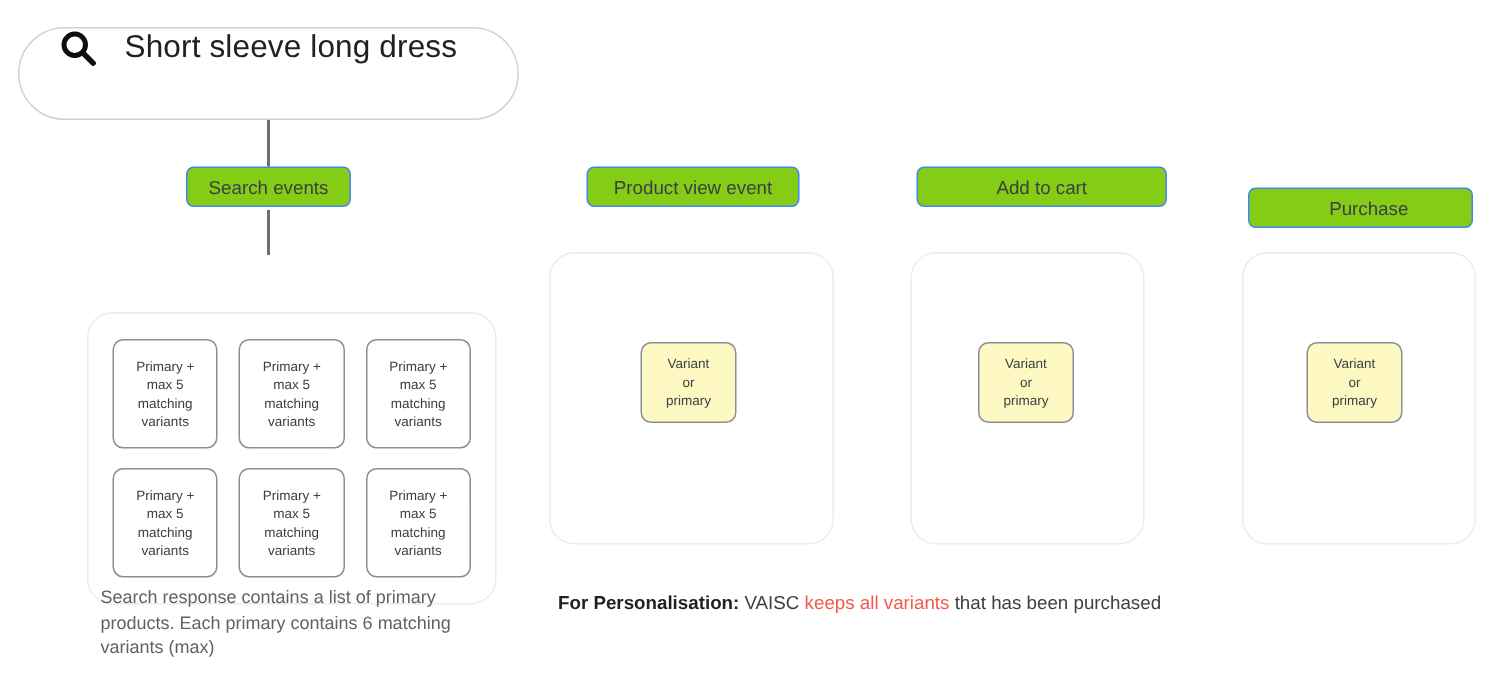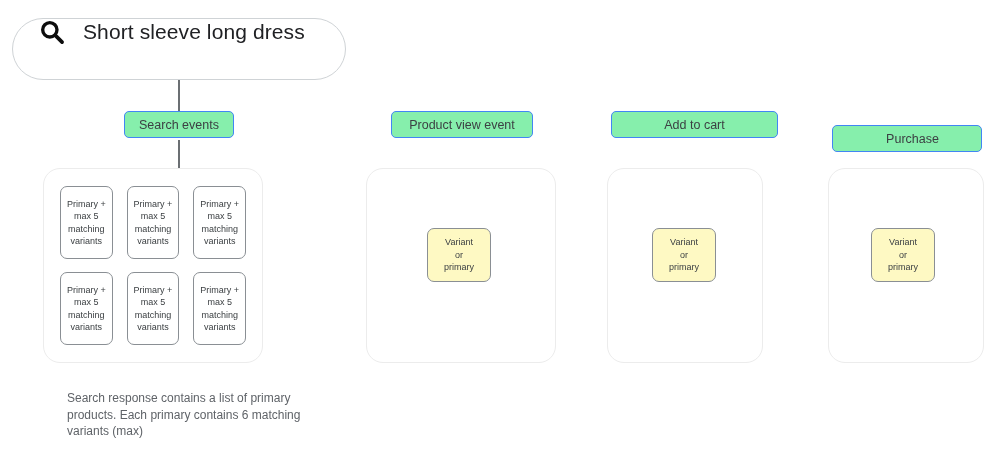--- a/index.html
+++ b/index.html
@@ -54,21 +54,21 @@
   .conn-a { left: 178px; top: 80px; height: 31px; }
   .conn-b { left: 178px; top: 140px; height: 30px; }
 
   
   .chip {
     position: absolute;
     box-sizing: border-box;
     height: 27px;
     border: 1.5px solid #4285f4;
     border-radius: 5px;
-    background: #86efac;
+    background: #84cc16;
     display: flex;
     align-items: center;
     justify-content: center;
     font-size: 12.5px;
     color: #3c4043;
     white-space: nowrap;
   }
   .chip-1 { left: 124px; top: 111px; width: 110px; }
   .chip-2 { left: 391px; top: 111px; width: 142px; }
   .chip-3 { left: 611px; top: 111px; width: 167px; }
@@ -77,21 +77,21 @@
   
   .panel {
     position: absolute;
     box-sizing: border-box;
     border: 1.5px solid #ececec;
     border-radius: 17px;
     background: #ffffff;
     top: 168px;
     height: 195px;
   }
-  .panel-search  { left: 43px;  width: 220px; }
+  .panel-search  { left: 58px;  width: 273px; margin-top: 40px; }
   .panel-view    { left: 366px; width: 190px; }
   .panel-cart    { left: 607px; width: 156px; }
   .panel-buy     { left: 828px; width: 156px; }
 
   .grid {
     position: absolute;
     left: 16px;
     top: 17px;
     right: 16px;
     bottom: 17px;
@@ -244,13 +244,16 @@
 <div class="panel panel-buy"></div>
 <div class="single-card sc-buy">
   <span>Variant</span>
   <span>or</span>
   <span>primary</span>
 </div>
 
 <div class="caption-left">Search response contains a list of primary products. Each primary contains 6 matching variants (max)</div>
 
 <div class="notes">
+  <div class="line">
+    <b>For Personalisation:</b><span> VAISC </span><span class="hl">keeps all variants</span><span> that has been purchased</span>
+  </div>
 </div>
 
 </body></html>

